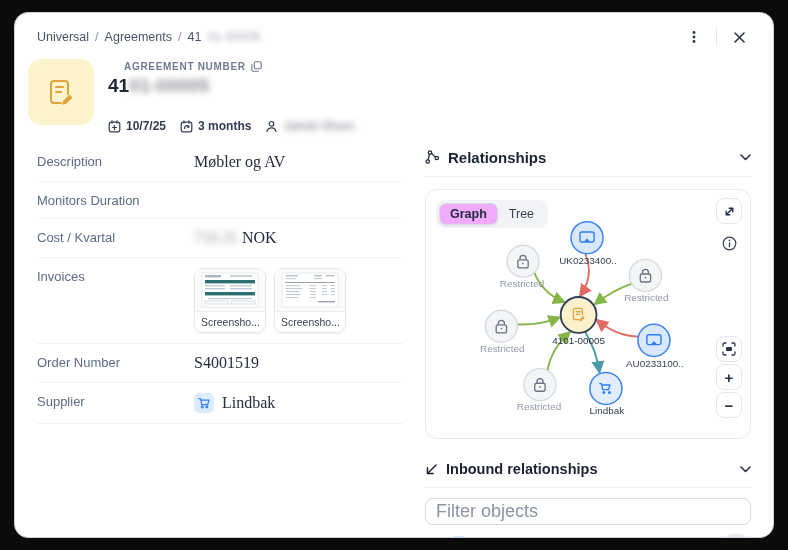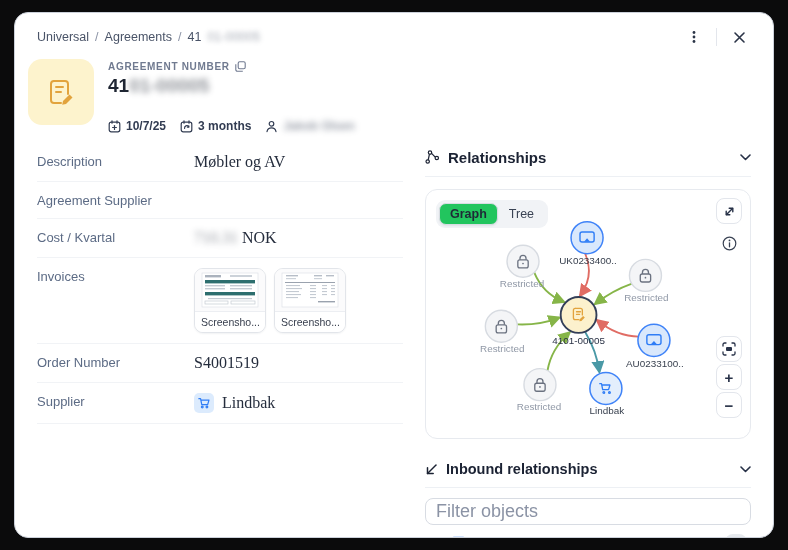--- a/index.html
+++ b/index.html
@@ -16,21 +16,21 @@
   .topbar-actions { display:flex; align-items:center; gap:10px; }
   .icon-btn { width:24px; height:24px; display:flex; align-items:center; justify-content:center;
               cursor:pointer; border-radius:6px; color:#2b3447; }
   .vdiv { width:1px; height:18px; background:#e3e6ec; }
 
   
   .agr-header { display:flex; gap:14px; padding:8px 22px 0 13px; margin-top:2px; }
   .avatar { width:66px; height:66px; border-radius:14px; background:#fdf3cd; display:flex; align-items:center; justify-content:center; flex:0 0 auto; }
   .head-info { padding-top:2px; }
   .type-label { display:flex; align-items:center; gap:5px; font-size:10px; font-weight:bold;
-                letter-spacing:.7px; color:#707a90; }
+                letter-spacing:.7px; color:#707a90;margin-left:16px; }
   .agr-number { font-size:19px; font-weight:bold; color:#1f2633; margin-top:3px; display:flex; align-items:center; }
   .meta-row { display:flex; align-items:center; gap:14px; margin-top:22px; font-size:12px; font-weight:bold; color:#323c52; }
   .meta-item { display:flex; align-items:center; gap:5px; }
 
   .blur { filter:blur(3.2px); opacity:.5; user-select:none; }
   .blur-sm { filter:blur(2.4px); opacity:.5; user-select:none; }
 
   
   .body-cols { display:flex; padding:10px 22px 0 22px; gap:22px; }
   .col-left { width:366px; flex:0 0 auto; }
@@ -51,21 +51,21 @@
   .thumb-img { height:42px; background:#fbfbfc; display:flex; align-items:center; justify-content:center; padding:3px; }
   .thumb-cap { border-top:1px solid #eceef2; font-size:10.5px; color:#39404f; padding:4px 6px; background:#fff; white-space:nowrap; overflow:hidden; }
 
   .supplier-chip { display:flex; align-items:center; gap:8px; }
   .chip-ico { width:20px; height:20px; border-radius:5px; background:#dcebfd; display:flex; align-items:center; justify-content:center; }
 
   
   .graph-panel { position:relative; margin-top:12px; height:250px; border:1px solid #e7eaef; border-radius:12px; background:#fff; }
   .toggle { position:absolute; top:10px; left:10px; background:#f1f3f6; border-radius:9px; padding:3px; display:flex; z-index:3; }
   .toggle .opt { font-size:12.5px; padding:4px 11px; border-radius:7px; color:#3a4354; cursor:pointer; }
-  .toggle .opt.sel { background:#22c55e; border:1px solid #d9dde3; color:#1f2937; font-weight:bold; padding:3px 10px; box-shadow:0 1px 2px rgba(20,30,50,.07); }
+  .toggle .opt.sel { background:#f0abfc; border:1px solid #d9dde3; color:#1f2937; font-weight:bold; padding:3px 10px; box-shadow:0 1px 2px rgba(20,30,50,.07); }
 
   .gbtn { position:absolute; right:8px; width:26px; height:26px; border:1px solid #e3e6ec; border-radius:8px;
           background:#fff; display:flex; align-items:center; justify-content:center; cursor:pointer; z-index:3; color:#273147;
           font-size:15px; }
   .gicon { position:absolute; right:12px; width:18px; height:18px; display:flex; align-items:center; justify-content:center; z-index:3; cursor:pointer; }
   .graph-svg { position:absolute; inset:0; width:100%; height:100%; }
 
   
   .inbound { margin-top:16px; }
   .filter-input { width:100%; margin-top:10px; height:27px; border:1px solid #d8dce3; border-radius:8px;
@@ -176,21 +176,21 @@
   <div class="body-cols">
 
     <div class="col-left">
 
       <div class="det-row">
         <div class="det-label">Description</div>
         <div class="det-value">Møbler og AV</div>
       </div>
 
       <div class="det-row">
-        <div class="det-label">Agreement Supplier</div>
+        <div class="det-label">Monitors Duration</div>
       </div>
 
       <div class="det-row">
         <div class="det-label">Cost / Kvartal</div>
         <div class="det-value">
           <span class="blur">710.31</span>
           <span>NOK</span>
         </div>
       </div>
 

